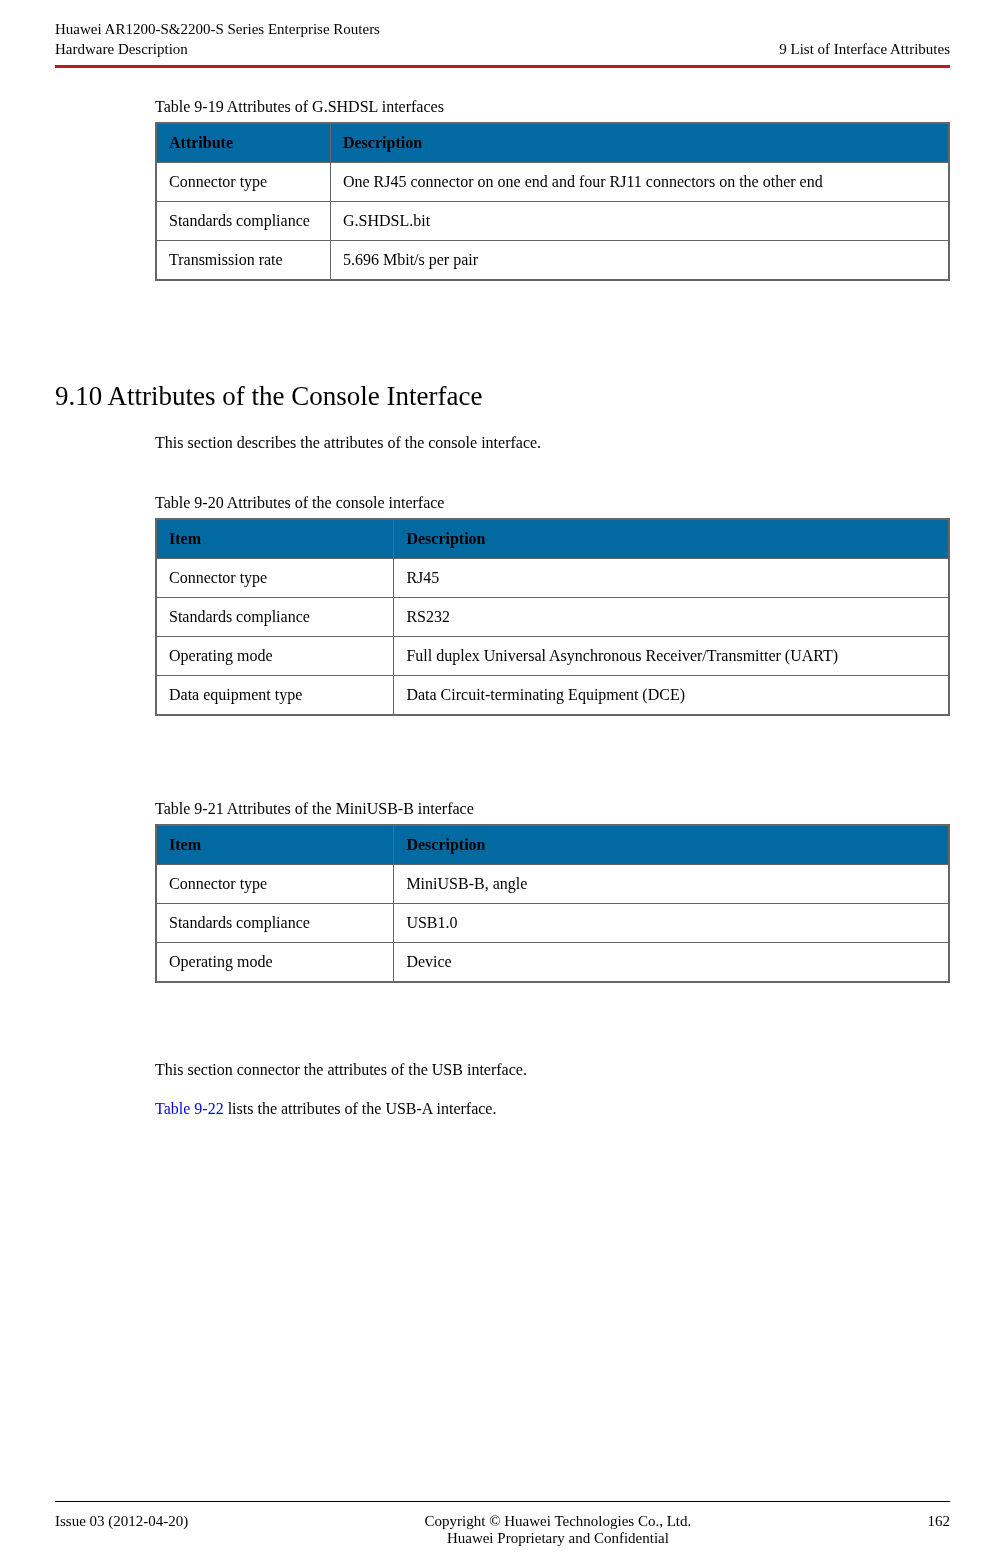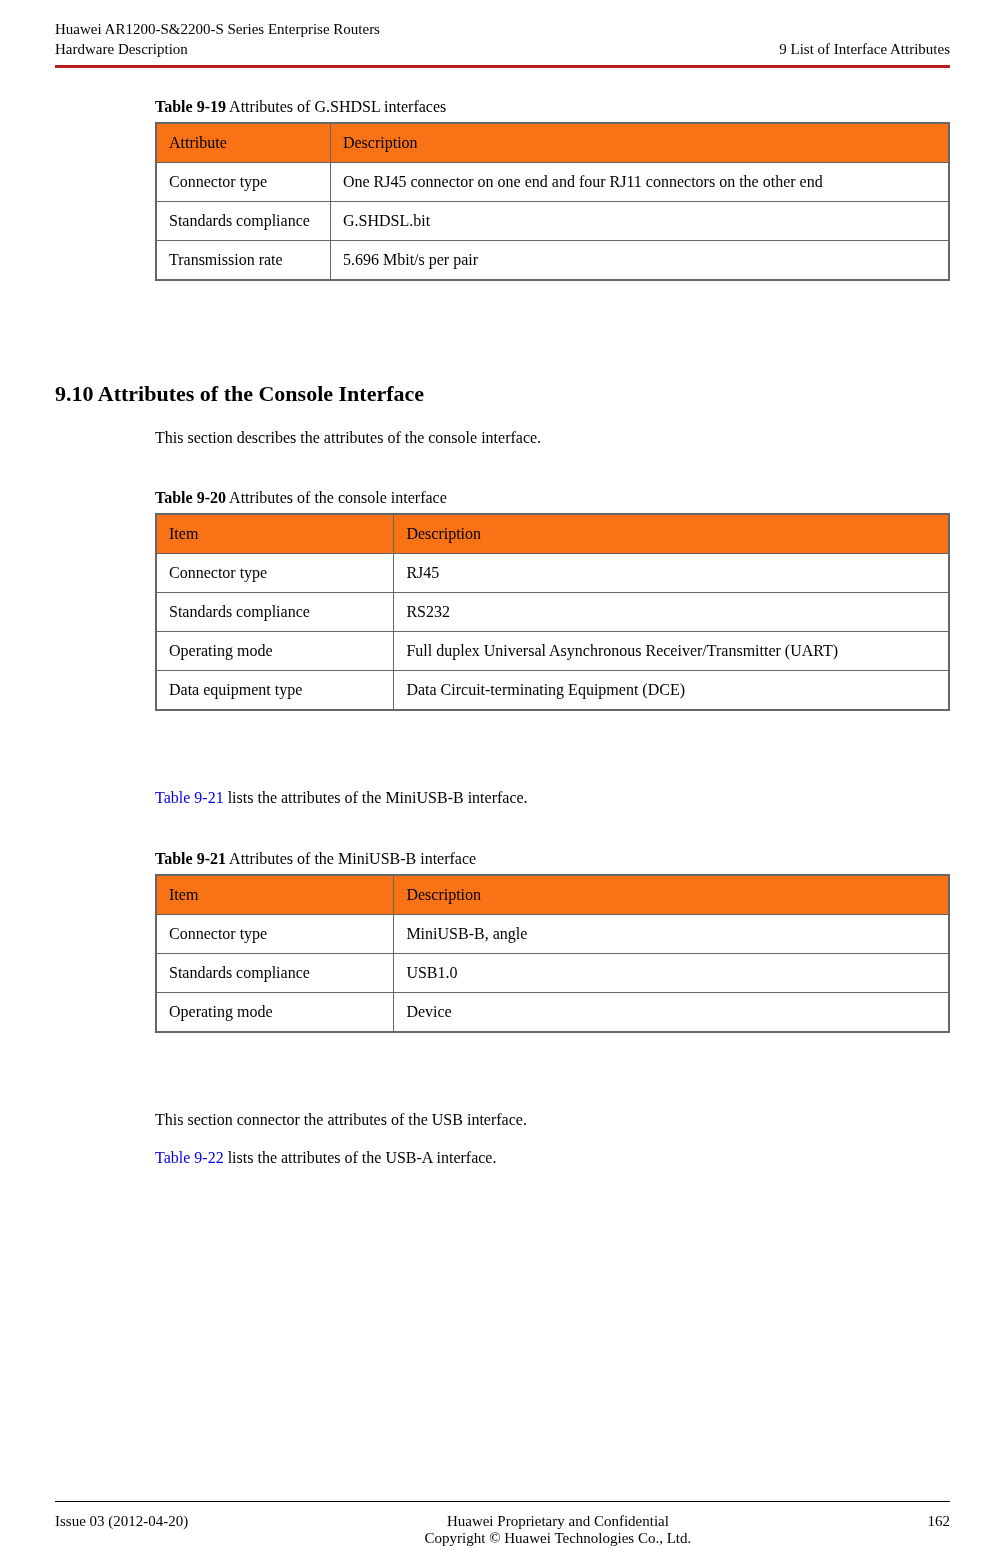--- a/index.html
+++ b/index.html
@@ -22,47 +22,47 @@
       border-bottom: 3px solid #b91c1c;
       margin-bottom: 30px;
     }
     .header-left { text-align: left; }
     .header-right { text-align: right; align-self: flex-end; font-family: Liberation Serif, serif; }
     .content { padding-left: 100px; }
     .table-caption {
       font-size: 16px;
       margin-bottom: 6px;
     }
-    .table-caption b { font-weight: bold; }
+    .table-caption b { font-weight: normal; }
     table {
       border-collapse: collapse;
       width: 100%;
       border: 2px solid #666;
       margin-bottom: 36px;
     }
     th, td {
       border: 1px solid #666;
       padding: 10px 12px;
       text-align: left;
       vertical-align: top;
       font-size: 16px;
       font-weight: normal;
     }
     th {
-      background: #f97316;
-      font-weight: normal;
+      background: #0369a1;
+      font-weight: bold;
     }
     .col-narrow { width: 30%; }
     .col-wide { width: 70%; }
     .col-919-narrow { width: 22%; }
     .col-919-wide { width: 78%; }
     h2 {
       font-family: "Times New Roman", Times, serif;
-      font-size: 22px;
-      font-weight: bold;
+      font-size: 27px;
+      font-weight: normal;
       margin: 40px 0 20px -100px;
     }
     .para {
       font-size: 16px;
       margin: 16px 0;
       line-height: 1.4;
     }
     .link { color: #0000ee; }
     .spacer-md { height: 24px; }
     .footer {
@@ -149,23 +149,20 @@
       </tr>
       <tr>
         <td>Data equipment type</td>
         <td>Data Circuit-terminating Equipment (DCE)</td>
       </tr>
     </tbody>
   </table>
 
   <div class="spacer-md"></div>
 
-  <p class="para">
-    <span class="link">Table 9-21</span><span> lists the attributes of the MiniUSB-B interface.</span>
-  </p>
 
   <div class="spacer-md"></div>
 
   <div class="table-caption">
     <b>Table 9-21</b><span> Attributes of the MiniUSB-B interface</span>
   </div>
   <table>
     <thead>
       <tr>
         <th class="col-narrow">Item</th>
@@ -193,17 +190,17 @@
   <p class="para">This section connector the attributes of the USB interface.</p>
   <p class="para">
     <span class="link">Table 9-22</span><span> lists the attributes of the USB-A interface.</span>
   </p>
 
 </div>
 
 <div class="footer">
   <div>Issue 03 (2012-04-20)</div>
   <div class="footer-center">
+    <div>Copyright © Huawei Technologies Co., Ltd.</div>
     <div>Huawei Proprietary and Confidential</div>
-    <div>Copyright © Huawei Technologies Co., Ltd.</div>
   </div>
   <div>162</div>
 </div>
 
 </body></html>

